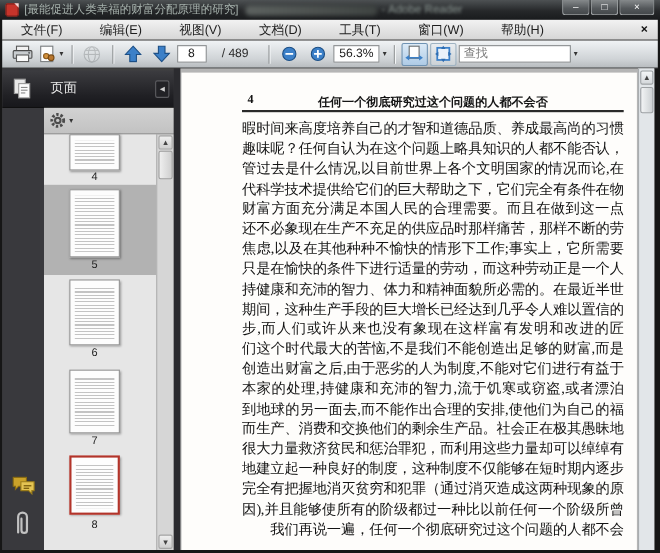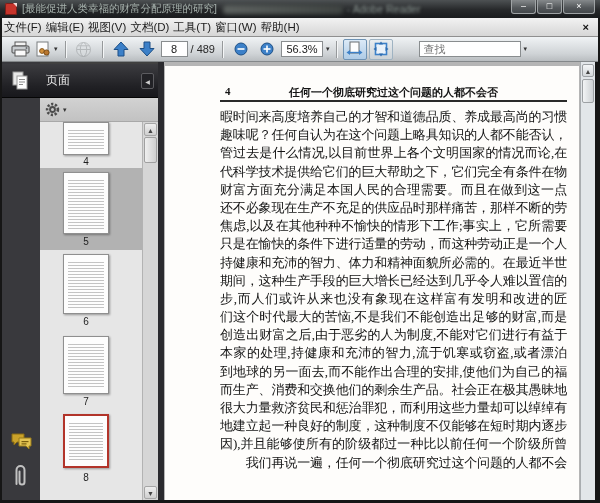--- a/index.html
+++ b/index.html
@@ -23,38 +23,38 @@
   .title-suffix { color:#8d9894; font-size:10.5px; margin-left:4px; filter:blur(1.4px); white-space:nowrap;}
   .win-controls { position:absolute; right:5px; top:0; display:flex; gap:1px; }
   .win-btn { width:25px; height:14px; color:#fff; font-size:9px; line-height:12px; text-align:center;
     background:linear-gradient(#85898b,#53575a 60%,#44484b);
     border:1px solid #9fa3a5; border-top:none; border-radius:0 0 3px 3px; cursor:default; }
   .win-btn.close { width:32px; }
   
   .menubar { position:absolute; top:18px; left:2px; right:2px; height:19px;
     background:linear-gradient(#f2f2f2,#d6d6d6); border-bottom:1px solid #8f8f8f;
     display:flex; align-items:center; font-size:11.5px; color:#1d1d1d; }
-  .menu-item { padding:0 2px; height:100%; display:flex; align-items:center; }
+  .menu-item { padding:0 17px; height:100%; display:flex; align-items:center; }
   .menubar-close { margin-left:auto; padding-right:9px; font-weight:bold; font-size:11px; color:#111; }
   
   .toolbar { position:absolute; top:37px; left:2px; right:2px; height:25px;
     background:linear-gradient(#f0f3f5,#cfd3d6 70%,#b9bdc0); border-bottom:1px solid #84888a;
     display:flex; align-items:center; padding:0 6px; gap:2px; font-size:11px; color:#222; }
   .tb-sep { width:1px; height:17px; background:#96999b; box-shadow:1px 0 0 #f4f6f7; margin:0 4px; flex:none;}
   .tb-btn { height:21px; min-width:24px; display:flex; align-items:center; justify-content:center;
     border-radius:2px; border:1px solid transparent; flex:none; gap:1px; }
   .tb-btn.pressed { background:linear-gradient(#dceaf7,#aecbe6); border:1px solid #6f93b4; }
   .tb-btn.soft { background:linear-gradient(#e9edf0,#ccd2d6); border:1px solid #9fb3c2; }
   .drop { font-size:7px; color:#333; margin-left:1px; }
   .field { height:16px; border:1px solid #898d8f; background:#fff; font-size:11px;
     font-family:"Liberation Sans",sans-serif; color:#1a1a1a; }
   .page-field { width:27px; text-align:center; }
   .zoom-field { width:42px; text-align:center; }
-  .search-field { width:102px; padding:0 4px; color:#6a6a6a;margin-left:24px; }
-  .frac { color:#2a2a2a; margin:0 1px; flex:none; }
+  .search-field { width:102px; padding:0 4px; color:#6a6a6a; }
+  .frac { color:#2a2a2a; margin:0 12px; flex:none; }
   .dim { opacity:.45; }
   
   .content { position:absolute; top:62px; left:2px; right:5px; bottom:3px; background:#404040; overflow:hidden;padding-left:32px; }
   .rail { position:absolute; left:0; top:0; width:38px; bottom:0; background:#39393d; }
   .rail-icon { position:absolute; left:9px; cursor:pointer; }
   .side-header { position:absolute; left:0; top:2px; width:156px; height:34px;
     background:linear-gradient(#3c3c40,#202024 70%,#18181c); border-bottom:1px solid #050505;
     display:flex; align-items:center; color:#eaeaea; }
   .side-title { font-size:12px; margin-left:17px; }
   .collapse-btn { position:absolute; right:4px; top:9px; width:13px; height:16px; background:#222226;
@@ -283,20 +283,21 @@
           <div class="line">持健康和充沛的智力、体力和精神面貌所必需的。在最近半世纪</div>
           <div class="line">期间，这种生产手段的巨大增长已经达到几乎令人难以置信的地</div>
           <div class="line">步,而人们或许从来也没有象现在这样富有发明和改进的匠心。我</div>
           <div class="line">们这个时代最大的苦恼,不是我们不能创造出足够的财富,而是在</div>
           <div class="line">创造出财富之后,由于恶劣的人为制度,不能对它们进行有益于资</div>
           <div class="line">本家的处理,持健康和充沛的智力,流于饥寒或窃盗,或者漂泊</div>
           <div class="line">到地球的另一面去,而不能作出合理的安排,使他们为自己的福利</div>
           <div class="line">而生产、消费和交换他们的剩余生产品。社会正在极其愚昧地花</div>
           <div class="line">很大力量救济贫民和惩治罪犯，而利用这些力量却可以绰绰有余</div>
           <div class="line">地建立起一种良好的制度，这种制度不仅能够在短时期内逐步而</div>
+          <div class="line">完全有把握地消灭贫穷和犯罪（通过消灭造成这两种现象的原</div>
           <div class="line">因),并且能够使所有的阶级都过一种比以前任何一个阶级所曾享</div>
           <div class="line">　　我们再说一遍，任何一个彻底研究过这个问题的人都不会否</div>
         </div>
       </div>
       <div class="main-scroll">
         <div class="scroll-btn" style="top:2px;">▲</div>
         <div class="scroll-thumb" style="top:17px; height:24px;"></div>
       </div>
     </div>
 

